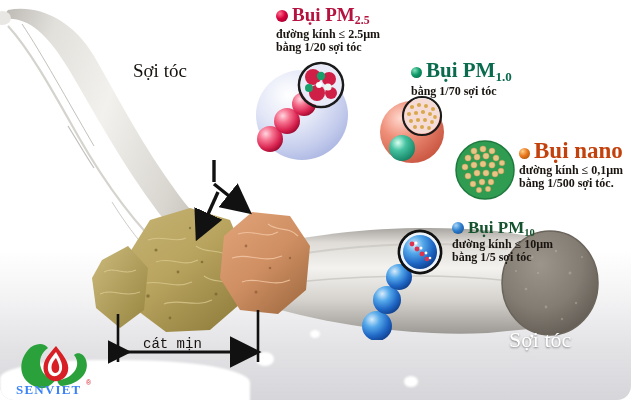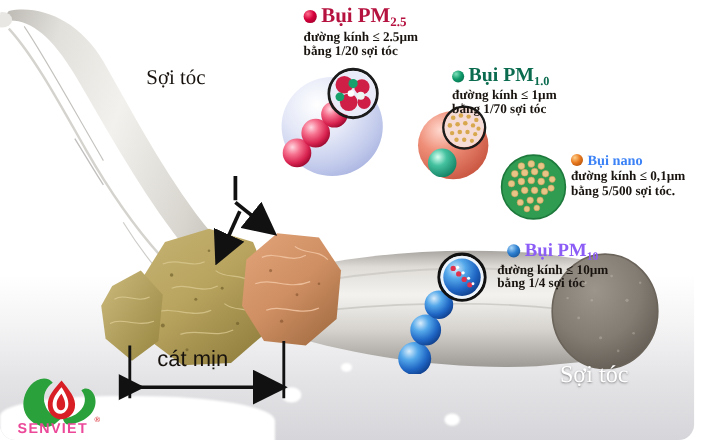--- a/index.html
+++ b/index.html
@@ -55,66 +55,66 @@
 
   .callout{position:absolute;}
 
   
   #cal-pm25{left:276px;top:4px;}
   #cal-pm25 .cap-title{font-size:19px;color:#b5123f;}
   #cal-pm25 .bullet{background:radial-gradient(circle at 33% 30%, #ff6f8e 0%, #d6003c 45%, #8e0027 100%);}
 
   
   #cal-pm10v{left:411px;top:58px;}
-  #cal-pm10v .cap-title{font-size:18px;color:#0b6b4f;}
+  #cal-pm10v .cap-title{font-size:21px;color:#0b6b4f;}
   #cal-pm10v .bullet{width:11px;height:11px;background:radial-gradient(circle at 33% 30%, #7fe0bb 0%, #0f9a6a 45%, #046043 100%);}
 
   
   #cal-nano{left:519px;top:138px;}
-  #cal-nano .cap-title{font-size:13px;color:#3b82f6;}
+  #cal-nano .cap-title{font-size:23px;color:#c2410c;}
   #cal-nano .bullet{width:11px;height:11px;background:radial-gradient(circle at 33% 30%, #ffd08a 0%, #e8781d 45%, #9c4406 100%);}
 
   
   #cal-pm10{left:452px;top:218px;}
-  #cal-pm10 .cap-title{font-size:17px;color:#8b5cf6;text-align:center;}
+  #cal-pm10 .cap-title{font-size:17px;color:#14532d;}
   #cal-pm10 .bullet{width:12px;height:12px;background:radial-gradient(circle at 33% 28%, #a9d6f7 0%, #2d7fd0 45%, #11447e 100%);}
 
   
   #hair-label{
     position:absolute;left:133px;top:60px;
     font-family:"Liberation Serif", serif;
     font-size:19px;color:#17120e;line-height:22px;white-space:nowrap;
   }
   
   #hair-label-right{
     position:absolute;left:509px;top:327px;
     font-family:"Liberation Serif", serif;
     font-size:22px;color:#ffffff;white-space:nowrap;
     text-shadow:0 1px 2px rgba(0,0,0,.45);
   }
   
   #sand-label{
-    position:absolute;left:143px;top:316px;
-    font-family:Liberation Sans, sans-serif;
-    font-size:20px;color:#17120e;white-space:nowrap;
+    position:absolute;left:143px;top:336px;
+    font-family:Liberation Mono, monospace;
+    font-size:14px;color:#17120e;white-space:nowrap;
   }
 
   
   .cluster{position:absolute;}
   #clu-pm25{left:249px;top:57px;width:110px;height:112px;}
   #clu-pm1{left:378px;top:92px;width:96px;height:90px;}
   #clu-nano{left:452px;top:137px;width:66px;height:66px;}
   #clu-pm10c{left:352px;top:222px;width:96px;height:118px;}
 
   
   #logo{position:absolute;left:10px;top:338px;width:92px;height:56px;}
   #logo-text{
     position:absolute;left:16px;top:382px;
-    font-family:Liberation Sans, sans-serif;
-    font-size:13px;font-weight:bold;letter-spacing:1.2px;color:#ec4899;
+    font-family:Liberation Serif, serif;
+    font-size:13px;font-weight:bold;letter-spacing:1.2px;color:#3b82f6;
   }
   #logo-reg{
     position:absolute;left:86px;top:379px;
     font-family:"Liberation Sans", sans-serif;font-size:7px;color:#d81f26;
   }
 </style>
 </head>
 <body>
 
 <div id="stage">
@@ -414,38 +414,37 @@
       <span class="bullet"></span><span>Bụi PM</span><span class="sub-num">2.5</span>
     </div>
     <div class="cap-sub">đường kính ≤ 2.5µm</div>
     <div class="cap-sub">bằng 1/20 sợi tóc</div>
   </div>
 
   <div class="callout" id="cal-pm10v">
     <div class="cap-title">
       <span class="bullet"></span><span>Bụi PM</span><span class="sub-num">1.0</span>
     </div>
-    <div class="cap-sub">đường kính ≤ 1µm</div>
     <div class="cap-sub">bằng 1/70 sợi tóc</div>
   </div>
 
   <div class="callout" id="cal-nano">
     <div class="cap-title">
       <span class="bullet"></span><span>Bụi nano</span>
     </div>
     <div class="cap-sub">đường kính ≤ 0,1µm</div>
-    <div class="cap-sub">bằng 5/500 sợi tóc.</div>
+    <div class="cap-sub">bằng 1/500 sợi tóc.</div>
   </div>
 
   <div class="callout" id="cal-pm10">
     <div class="cap-title">
       <span class="bullet"></span><span>Bụi PM</span><span class="sub-num">10</span>
     </div>
     <div class="cap-sub">đường kính ≤ 10µm</div>
-    <div class="cap-sub">bằng 1/4 sợi tóc</div>
+    <div class="cap-sub">bằng 1/5 sợi tóc</div>
   </div>
 
   <div id="hair-label">
     <div>Sợi tóc</div>
   </div>
   <div id="hair-label-right">Sợi tóc</div>
   <div id="sand-label">cát mịn</div>
 
   <svg id="logo" viewBox="0 0 92 56">
     <path d="M30,50 C10,46 6,26 18,12 C24,5 34,4 38,10 C32,14 28,22 31,30 C33,37 39,41 46,42 C40,48 35,51 30,50 Z" fill="#2aa13a"></path>

